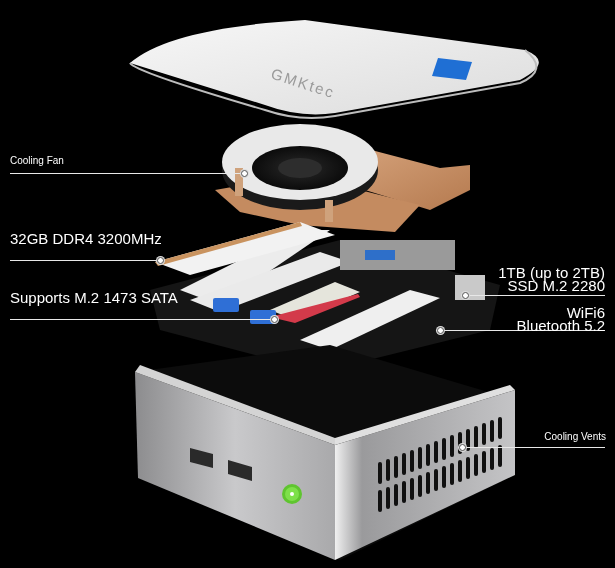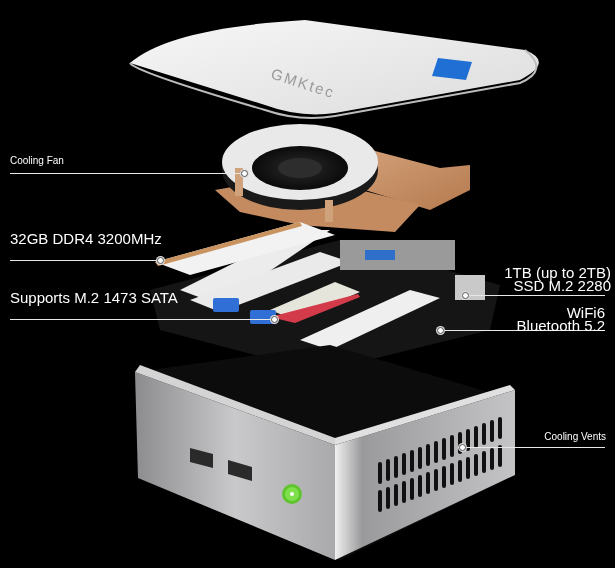--- a/index.html
+++ b/index.html
@@ -153,21 +153,21 @@
 </div>
 
 <div class="label" style="left:10px;top:232px;">
   <div>32GB DDR4 3200MHz</div>
 </div>
 
 <div class="label" style="left:10px;top:291px;">
   <div>Supports M.2 1473 SATA</div>
 </div>
 
-<div class="label right" style="right:4px;top:266px;">
+<div class="label right" style="right:10px;top:266px;">
   <div>1TB (up to 2TB)</div>
   <div>SSD M.2 2280</div>
 </div>
 
 <div class="label right" style="right:10px;top:306px;">
   <div>WiFi6</div>
   <div>Bluetooth 5.2</div>
 </div>
 
 <div class="label big right" style="right:9px;top:429px;">

